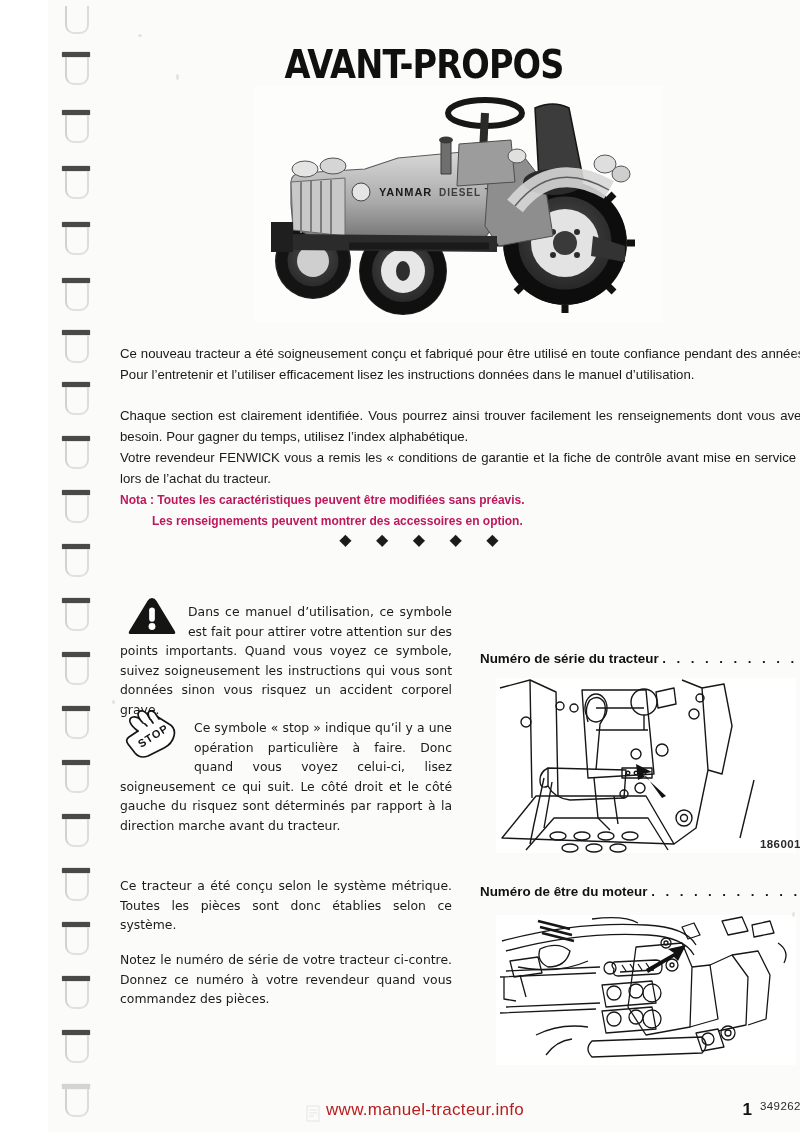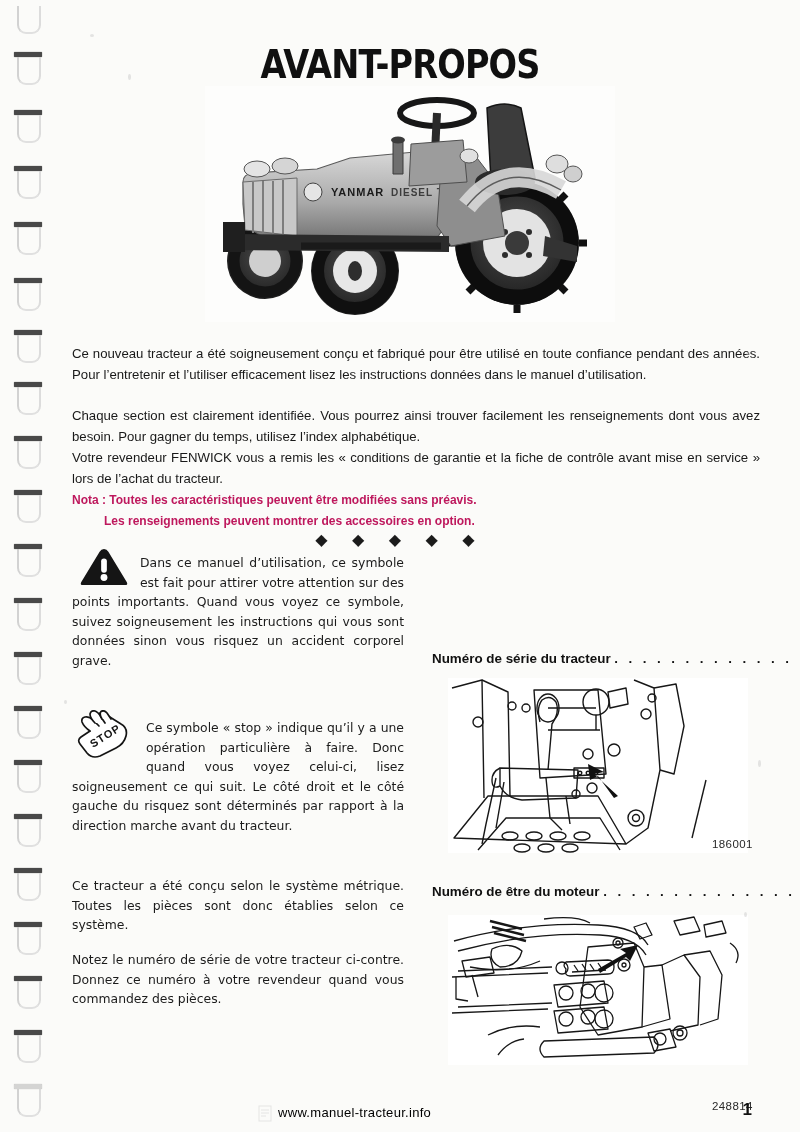--- a/index.html
+++ b/index.html
@@ -7,20 +7,21 @@
     width:800px;height:1132px;
     background:#ffffff;
     font-family:"Liberation Sans", sans-serif;
     position:relative;
     overflow:hidden;
     color:#1a1a1a;
   }
   .page{
     position:absolute;inset:0;
     background:#fbfbf9;
+    margin-left:48px;
   }
   
   .binding{position:absolute;left:0;top:0;width:62px;height:1132px;}
   .coil{position:absolute;left:14px;width:30px;}
   .coil .bar{
     height:5px;width:28px;background:#2b2b2b;border-radius:1px;
     box-shadow:0 0 1px #000;opacity:.85;
   }
   .coil .hook{
     margin-left:3px;width:20px;height:26px;
@@ -70,21 +71,21 @@
     font-family:"DejaVu Sans", sans-serif;
     font-size:12.4px;line-height:19.6px;text-align:justify;
     color:#1b1b1b;
   }
   .colR{
     position:absolute;left:432px;width:330px;
     font-family:"DejaVu Sans", sans-serif;
     font-size:12.4px;line-height:19.6px;text-align:justify;
     color:#1b1b1b;
   }
-  .blkWarn{top:553px;}
+  .blkWarn{top:602px;}
   .blkStop{top:718px;}
   .blkMetric{top:876px;}
   .blkNotez{top:950px;}
   .blkClaim{top:570px;}
   
   .ic-warn{
     float:left;width:52px;height:40px;margin:-6px 10px 0 6px;
     shape-outside:margin-box;
   }
   .ic-stop{
@@ -100,32 +101,32 @@
   .sn2{top:884px;}
   .sn-head .dots{letter-spacing:3.4px;font-weight:bold;}
   
   .fig{position:absolute;}
   .fig1{left:448px;top:678px;width:300px;height:175px;}
   .fig2{left:448px;top:915px;width:300px;height:150px;}
   .figcap{
     position:absolute;font-family:"Liberation Sans", sans-serif;
     font-size:11.5px;color:#2a2a2a;letter-spacing:.4px;
   }
-  .cap1{left:712px;top:838px;}
+  .cap1{left:712px;top:838px;font-weight:bold;}
   .cap2{left:712px;top:1100px;}
   
   .pageno{
     position:absolute;right:48px;bottom:12px;
     font-family:"Liberation Sans", sans-serif;
     font-weight:bold;font-size:17px;color:#111;
   }
   .watermark{
     position:absolute;left:278px;bottom:12px;
     font-family:"Liberation Sans", sans-serif;
-    font-size:13px;color:#000000;letter-spacing:.3px;
+    font-size:17px;color:#b91c1c;letter-spacing:.3px;
   }
   .wm-logo{
     position:absolute;left:258px;bottom:10px;width:14px;height:17px;
     opacity:.35;
   }
   .speck{position:absolute;background:#cfcfcf;border-radius:50%;opacity:.55;}
 </style>
 </head>
 <body>
 
@@ -480,21 +481,21 @@
         <path d="M282 28 Q294 36 288 48"></path>
 
         <path d="M44 34 Q62 26 74 36 Q70 52 52 52 Q40 46 44 34 Z"></path>
       </g>
 
       <g fill="#111">
         <path d="M150 54 L178 38 L172 34 L190 30 L182 46 L178 42 L152 58 Z"></path>
       </g>
     </svg>
   </div>
-  <div class="figcap cap2">248814</div>
+  <div class="figcap cap2">349262</div>
 
   <svg class="wm-logo" viewBox="0 0 14 17" xmlns="http://www.w3.org/2000/svg">
     <rect x="1" y="1" width="12" height="15" fill="none" stroke="#bdbdbd"></rect>
     <path d="M3 5 h8 M3 8 h8 M3 11 h5" stroke="#bdbdbd"></path>
   </svg>
   <div class="watermark">www.manuel-tracteur.info</div>
   <div class="pageno">1</div>
 
   <div class="speck" style="left:128px;top:74px;width:3px;height:6px;"></div>
   <div class="speck" style="left:746px;top:352px;width:4px;height:3px;"></div>

